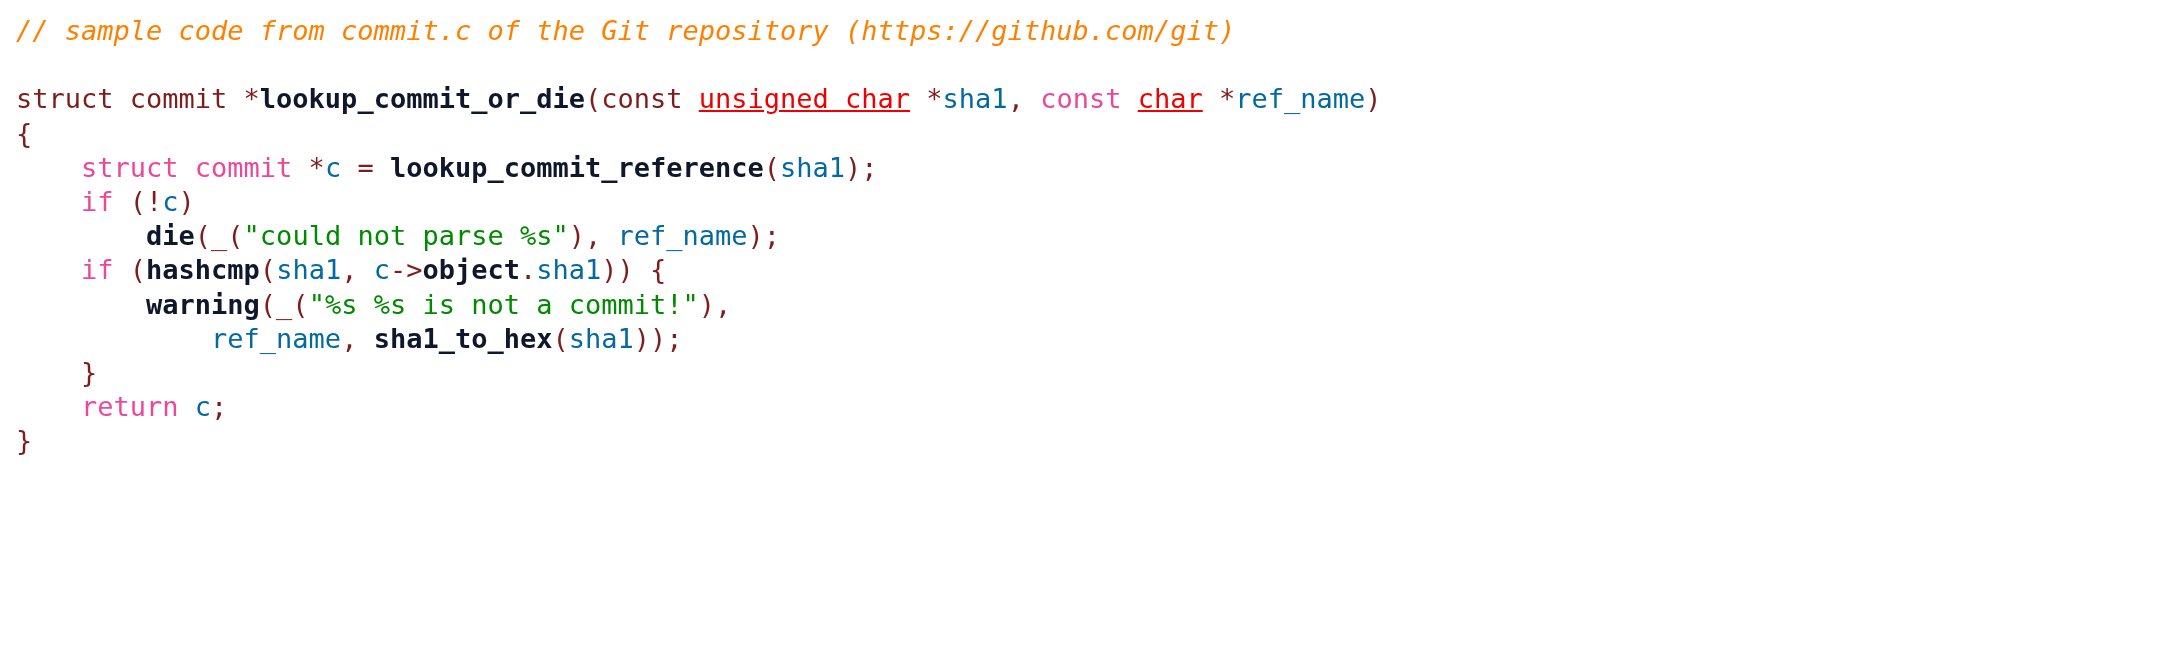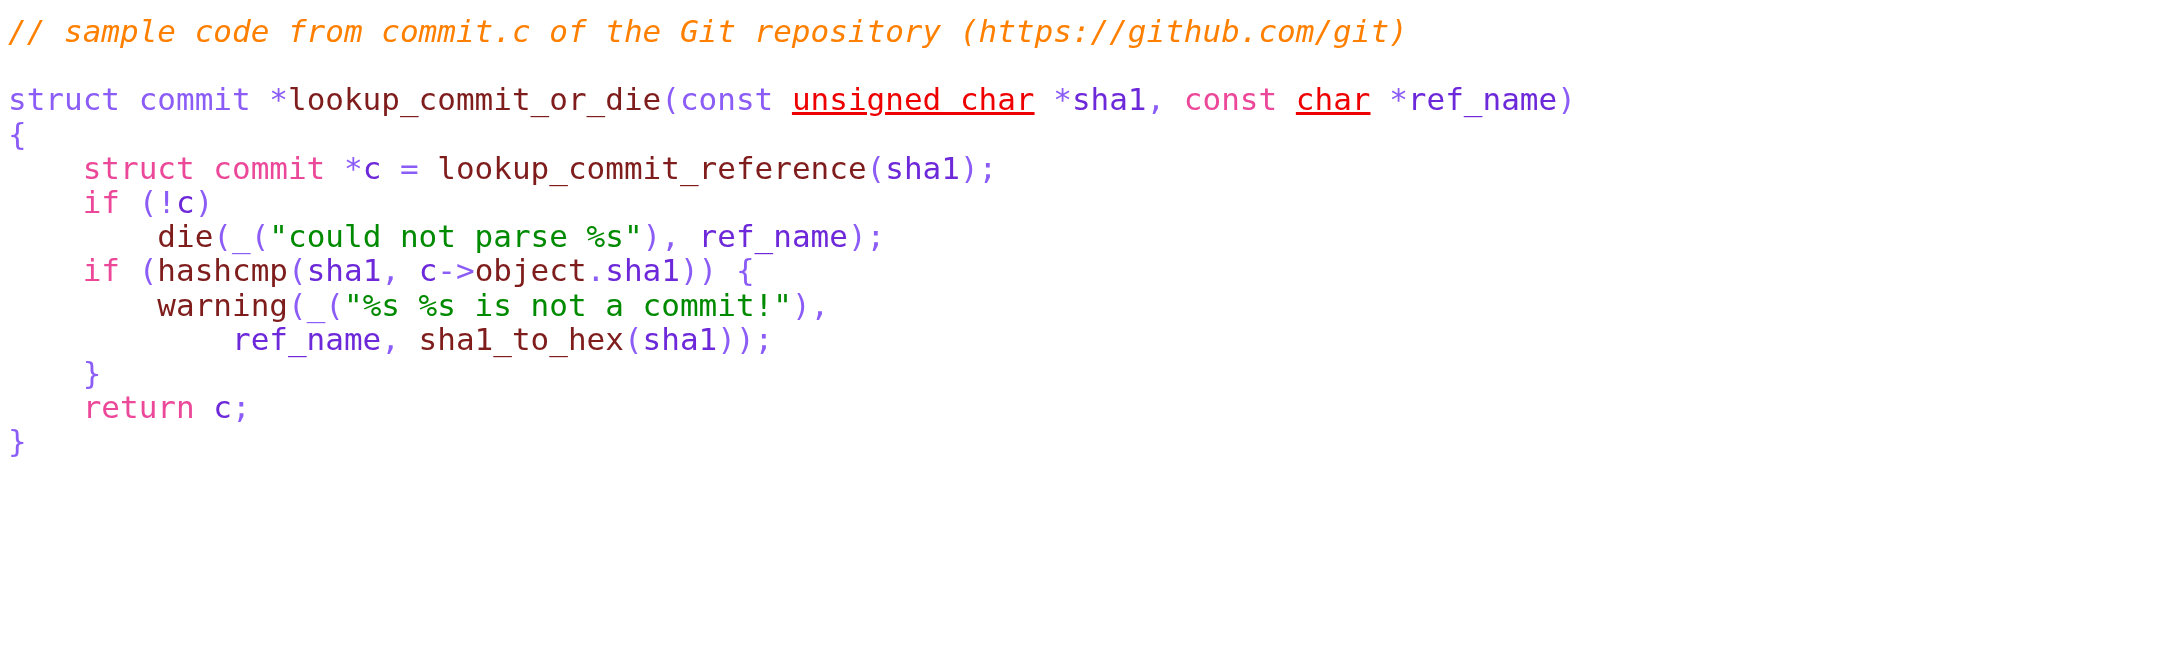--- a/index.html
+++ b/index.html
@@ -7,36 +7,36 @@
     padding: 0;
     background: #ffffff;
   }
   body {
     width: 2175px;
     height: 662px;
     overflow: hidden;
     font-family: "DejaVu Sans Mono", "Liberation Mono", monospace;
   }
   #code-block {
-    padding: 14px 0 0 8px;
-    font-size: 31px;
+    padding: 14px 0 0 16px;
+    font-size: 27px;
     line-height: 34.2px;
     white-space: pre;
     letter-spacing: 0px;
     color: #000000;
   }
   .line {
     white-space: pre;
     min-height: 34.2px;
   }
   .tok { white-space: pre; }
-  .t-plain   { color: #8b5cf6; }
+  .t-plain   { color: #7f1d1d; }
   .t-comment { color: #FF8000; font-style: italic; }
   .t-keyword { color: #ec4899; }
   .t-type    { color: #EE0000; text-decoration: underline; }
-  .t-func    { color: #7f1d1d; }
-  .t-var     { color: #6d28d9; }
+  .t-func    { color: #0f172a; font-weight: bold; }
+  .t-var     { color: #0369a1; }
   .t-string  { color: #008A00; }
 </style>
 </head>
 <body>
 
 <div id="code-block"><div class="line"><span class="tok t-comment">// sample code from commit.c of the Git repository (https://github.com/git)</span></div><div class="line"><span class="tok t-plain"> </span></div><div class="line"><span class="tok t-plain">struct commit *</span><span class="tok t-func">lookup_commit_or_die</span><span class="tok t-plain">(const </span><span class="tok t-type">unsigned char</span><span class="tok t-plain"> *</span><span class="tok t-var">sha1</span><span class="tok t-plain">, </span><span class="tok t-keyword">const</span><span class="tok t-plain"> </span><span class="tok t-type">char</span><span class="tok t-plain"> *</span><span class="tok t-var">ref_name</span><span class="tok t-plain">)</span></div><div class="line"><span class="tok t-plain">{</span></div><div class="line"><span class="tok t-plain">    </span><span class="tok t-keyword">struct commit</span><span class="tok t-plain"> *</span><span class="tok t-var">c</span><span class="tok t-plain"> = </span><span class="tok t-func">lookup_commit_reference</span><span class="tok t-plain">(</span><span class="tok t-var">sha1</span><span class="tok t-plain">);</span></div><div class="line"><span class="tok t-plain">    </span><span class="tok t-keyword">if</span><span class="tok t-plain"> (!</span><span class="tok t-var">c</span><span class="tok t-plain">)</span></div><div class="line"><span class="tok t-plain">        </span><span class="tok t-func">die</span><span class="tok t-plain">(_(</span><span class="tok t-string">"could not parse %s"</span><span class="tok t-plain">), </span><span class="tok t-var">ref_name</span><span class="tok t-plain">);</span></div><div class="line"><span class="tok t-plain">    </span><span class="tok t-keyword">if</span><span class="tok t-plain"> (</span><span class="tok t-func">hashcmp</span><span class="tok t-plain">(</span><span class="tok t-var">sha1</span><span class="tok t-plain">, </span><span class="tok t-var">c</span><span class="tok t-plain">-&gt;</span><span class="tok t-func">object</span><span class="tok t-plain">.</span><span class="tok t-var">sha1</span><span class="tok t-plain">)) {</span></div><div class="line"><span class="tok t-plain">        </span><span class="tok t-func">warning</span><span class="tok t-plain">(_(</span><span class="tok t-string">"%s %s is not a commit!"</span><span class="tok t-plain">),</span></div><div class="line"><span class="tok t-plain">            </span><span class="tok t-var">ref_name</span><span class="tok t-plain">, </span><span class="tok t-func">sha1_to_hex</span><span class="tok t-plain">(</span><span class="tok t-var">sha1</span><span class="tok t-plain">));</span></div><div class="line"><span class="tok t-plain">    }</span></div><div class="line"><span class="tok t-plain">    </span><span class="tok t-keyword">return</span><span class="tok t-plain"> </span><span class="tok t-var">c</span><span class="tok t-plain">;</span></div><div class="line"><span class="tok t-plain">}</span></div></div>
 
 </body></html>

